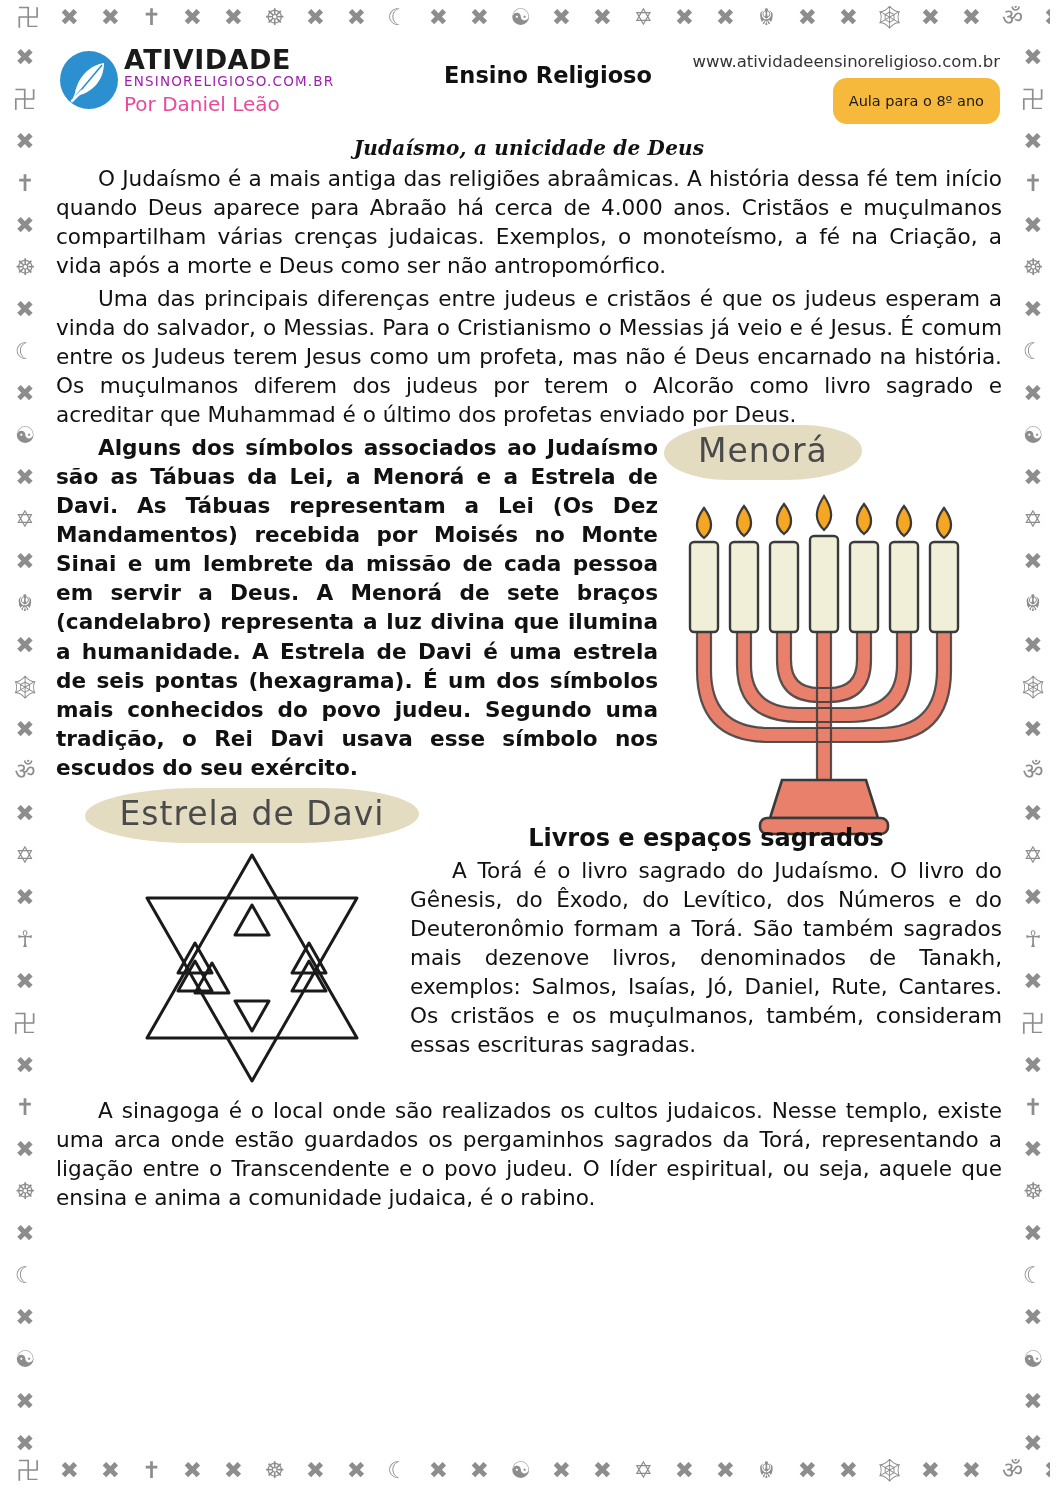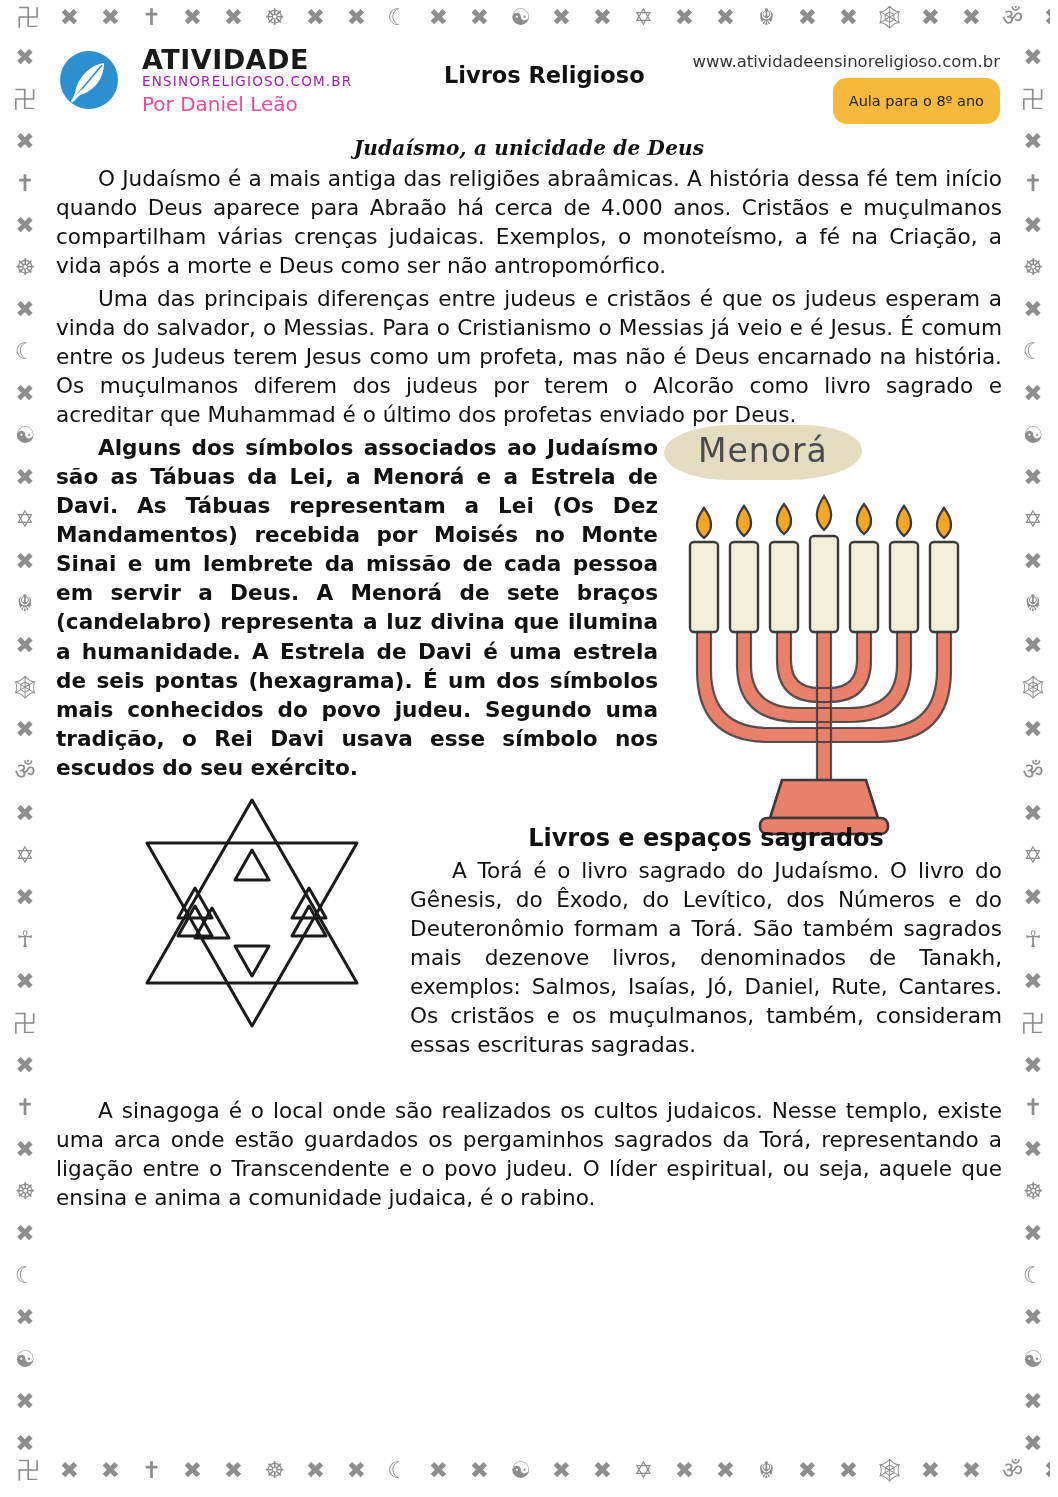--- a/index.html
+++ b/index.html
@@ -86,21 +86,21 @@
   .logo-circle {
     width: 58px;
     height: 58px;
     border-radius: 50%;
     background: #2b8fd0;
     position: relative;
     flex: none;
     overflow: hidden;
   }
   .logo-circle svg { position: absolute; left: 0; top: 0; }
-  .logo-text { margin-left: 24px; }
+  .logo-text { margin-left: 6px; }
   .logo-title {
     font-family: "DejaVu Sans", sans-serif;
     font-weight: bold;
     font-size: 27px;
     color: #1a1a1a;
     letter-spacing: 0.5px;
     line-height: 1;
   }
   .logo-sub {
     font-size: 13.5px;
@@ -320,21 +320,21 @@
             <path d="M42 14 L16 45" stroke="#2b8fd0" stroke-width="1.6" fill="none"></path>
             <path d="M12 50 L22 40" stroke="#ffffff" stroke-width="2.6" fill="none" stroke-linecap="round"></path>
           </svg>
         </div>
         <div class="logo-text">
           <div class="logo-title">ATIVIDADE</div>
           <div class="logo-sub">ENSINORELIGIOSO.COM.BR</div>
           <div class="logo-author">Por Daniel Leão</div>
         </div>
       </div>
-      <div class="subject">Livros Religioso</div>
+      <div class="subject">Ensino Religioso</div>
       <div class="site-url">www.atividadeensinoreligioso.com.br</div>
       <div class="badge">Aula para o 8º ano</div>
     </div>
 
     <h1 class="doc-title">Judaísmo, a unicidade de Deus</h1>
 
     <div class="intro">
       <p class="body">O Judaísmo é a mais antiga das religiões abraâmicas. A história dessa fé tem início quando Deus aparece para Abraão há cerca de 4.000 anos. Cristãos e muçulmanos compartilham várias crenças judaicas. Exemplos, o monoteísmo, a fé na Criação, a vida após a morte e Deus como ser não antropomórfico.</p>
       <p class="body">Uma das principais diferenças entre judeus e cristãos é que os judeus esperam a vinda do salvador, o Messias. Para o Cristianismo o Messias já veio e é Jesus. É comum entre os Judeus terem Jesus como um profeta, mas não é Deus encarnado na história. Os muçulmanos diferem dos judeus por terem o Alcorão como livro sagrado e acreditar que Muhammad é o último dos profetas enviado por Deus.</p>
     </div>
@@ -419,20 +419,24 @@
                 <path d="M280 28 C289 40 290 50 280 58 C270 50 271 40 280 28 Z" fill="#f5a623" stroke="#3a3a3a" stroke-width="2.2"></path>
               </g>
             </g>
           </svg>
         </div>
       </div>
     </div>
 
     <div class="star-section">
       <div class="star-box">
+        <div class="brush">
+          <span class="brush-bg"></span>
+          <span class="brush-label">Estrela de Davi</span>
+        </div>
         <div>
           <svg width="270" height="250" viewBox="0 0 270 250">
             <g fill="none" stroke="#1a1a1a" stroke-width="3" stroke-linejoin="round">
               <polygon points="135,12 240,195 30,195"></polygon>
               <polygon points="135,238 30,55 240,55"></polygon>
               <polygon points="135,62 152,92 118,92"></polygon>
               <polygon points="78,100 95,130 61,130"></polygon>
               <polygon points="192,100 209,130 175,130"></polygon>
               <polygon points="95,120 112,150 78,150" transform="translate(0,0)"></polygon>
               <polygon points="135,188 118,158 152,158"></polygon>

